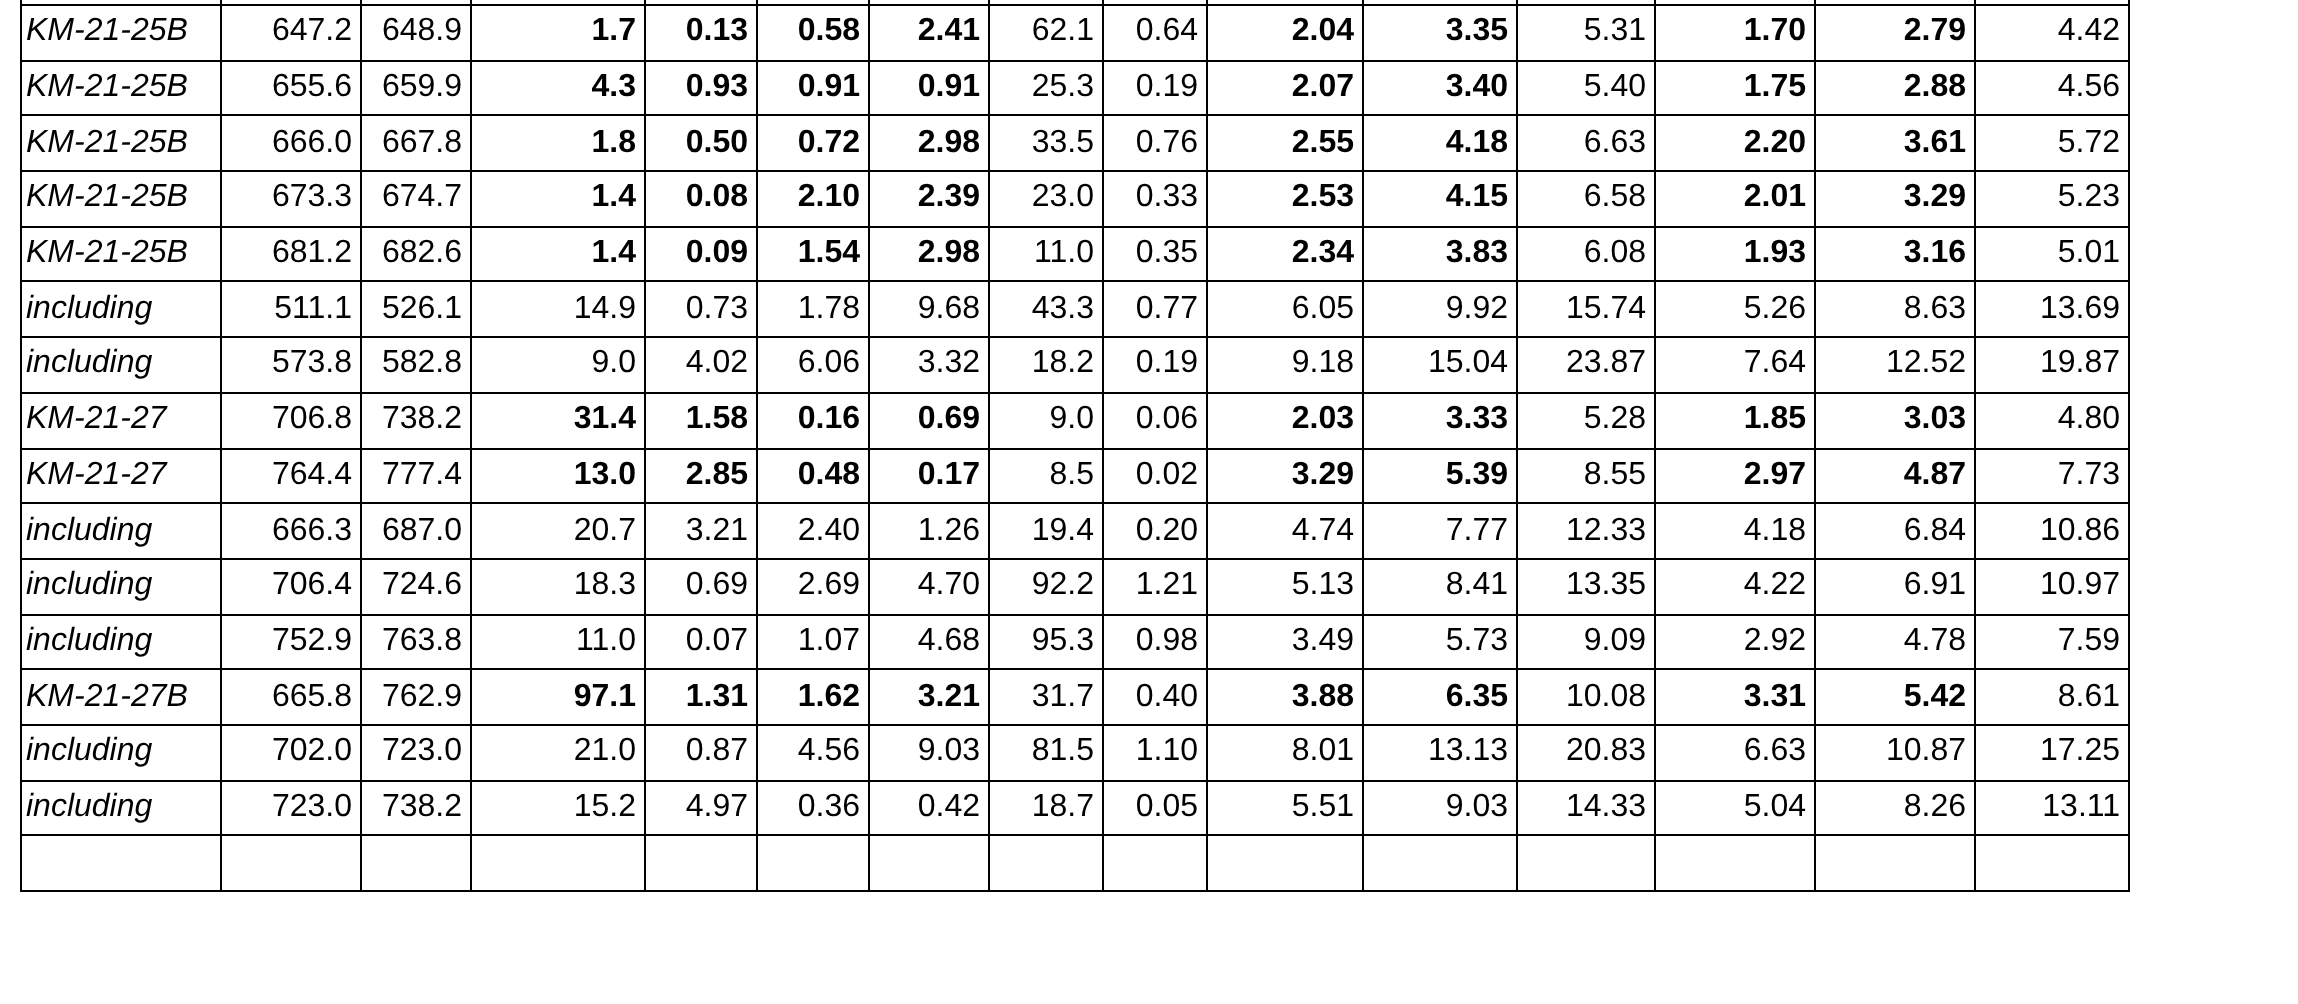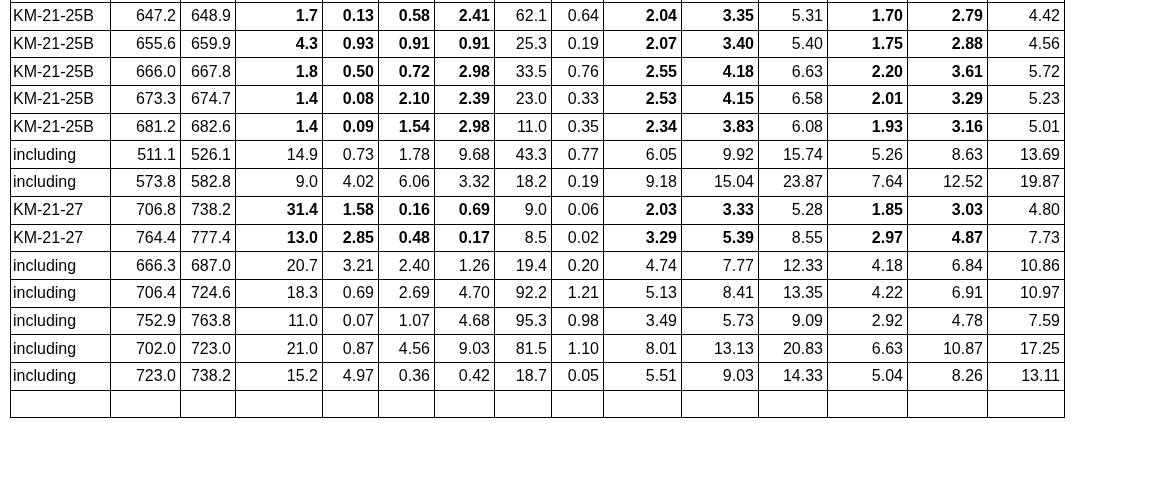--- a/index.html
+++ b/index.html
@@ -26,21 +26,21 @@
     height: 27.7px;
     padding: 0 4px 0 2px;
     font-size: 16px;
     color: #000000;
     white-space: nowrap;
     overflow: hidden;
     vertical-align: middle;
   }
   td.num { text-align: right; }
   td.b { font-weight: bold; }
-  td.hole { text-align: left; padding-left: 10px; }
+  td.hole { text-align: left; padding-left: 10px; font-style: italic; }
   td.hole.inc { padding-right: 2px; }
 </style>
 </head>
 <body>
 
 <div class="sheet-wrap">
   <table class="drill-table">
     <colgroup>
         <col style="width: 100px;">
         <col style="width: 70px;">
@@ -274,20 +274,37 @@
           <td class="num">95.3</td>
           <td class="num">0.98</td>
           <td class="num">3.49</td>
           <td class="num">5.73</td>
           <td class="num">9.09</td>
           <td class="num">2.92</td>
           <td class="num">4.78</td>
           <td class="num">7.59</td>
         </tr>
         <tr>
+          <td class="hole">KM-21-27B</td>
+          <td class="num">665.8</td>
+          <td class="num">762.9</td>
+          <td class="num b">97.1</td>
+          <td class="num b">1.31</td>
+          <td class="num b">1.62</td>
+          <td class="num b">3.21</td>
+          <td class="num">31.7</td>
+          <td class="num">0.40</td>
+          <td class="num b">3.88</td>
+          <td class="num b">6.35</td>
+          <td class="num">10.08</td>
+          <td class="num b">3.31</td>
+          <td class="num b">5.42</td>
+          <td class="num">8.61</td>
+        </tr>
+        <tr>
           <td class="hole inc">including</td>
           <td class="num">702.0</td>
           <td class="num">723.0</td>
           <td class="num">21.0</td>
           <td class="num">0.87</td>
           <td class="num">4.56</td>
           <td class="num">9.03</td>
           <td class="num">81.5</td>
           <td class="num">1.10</td>
           <td class="num">8.01</td>

